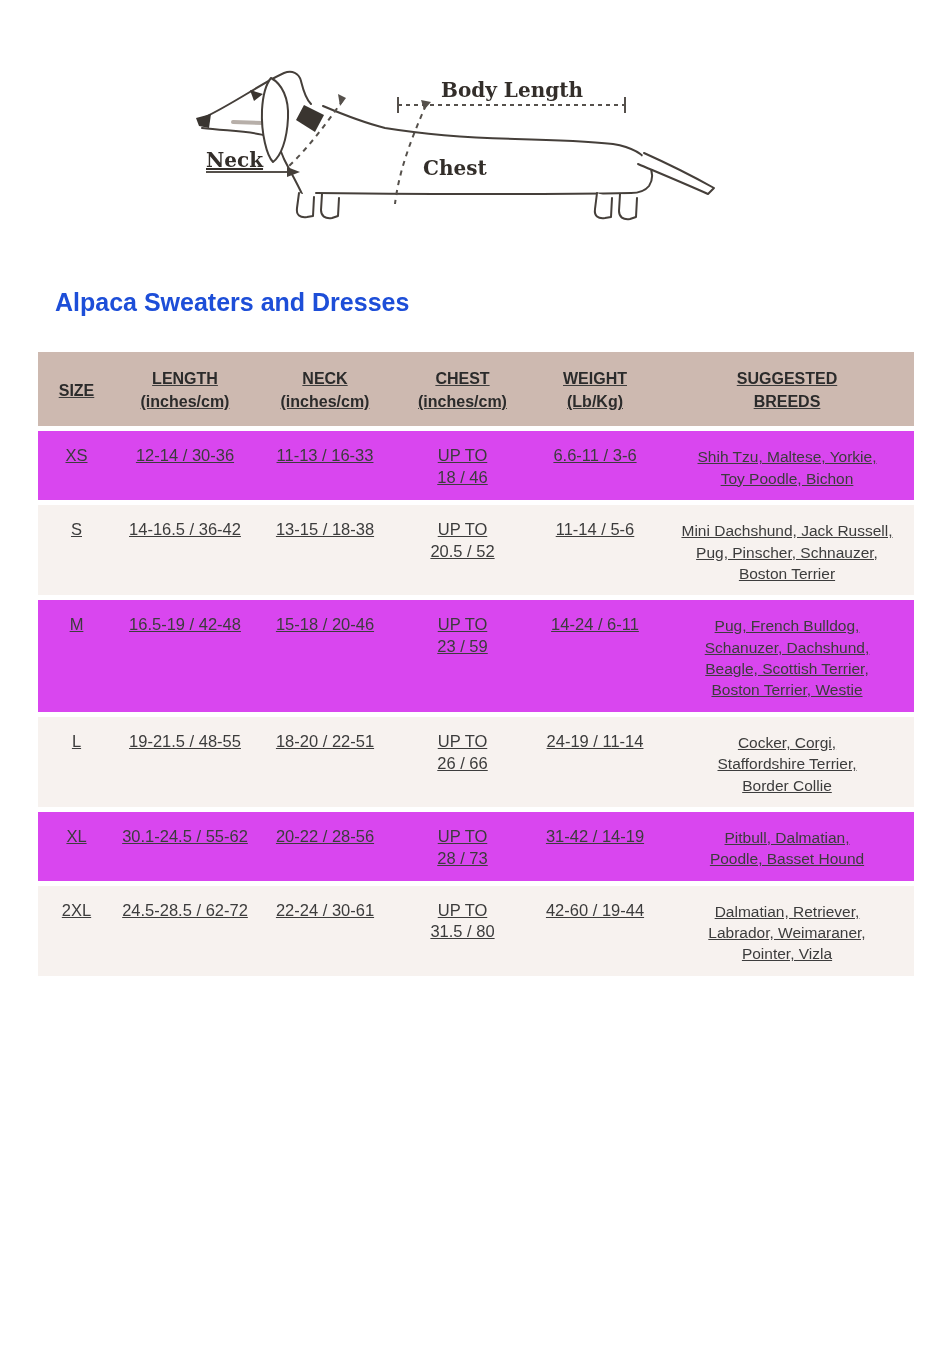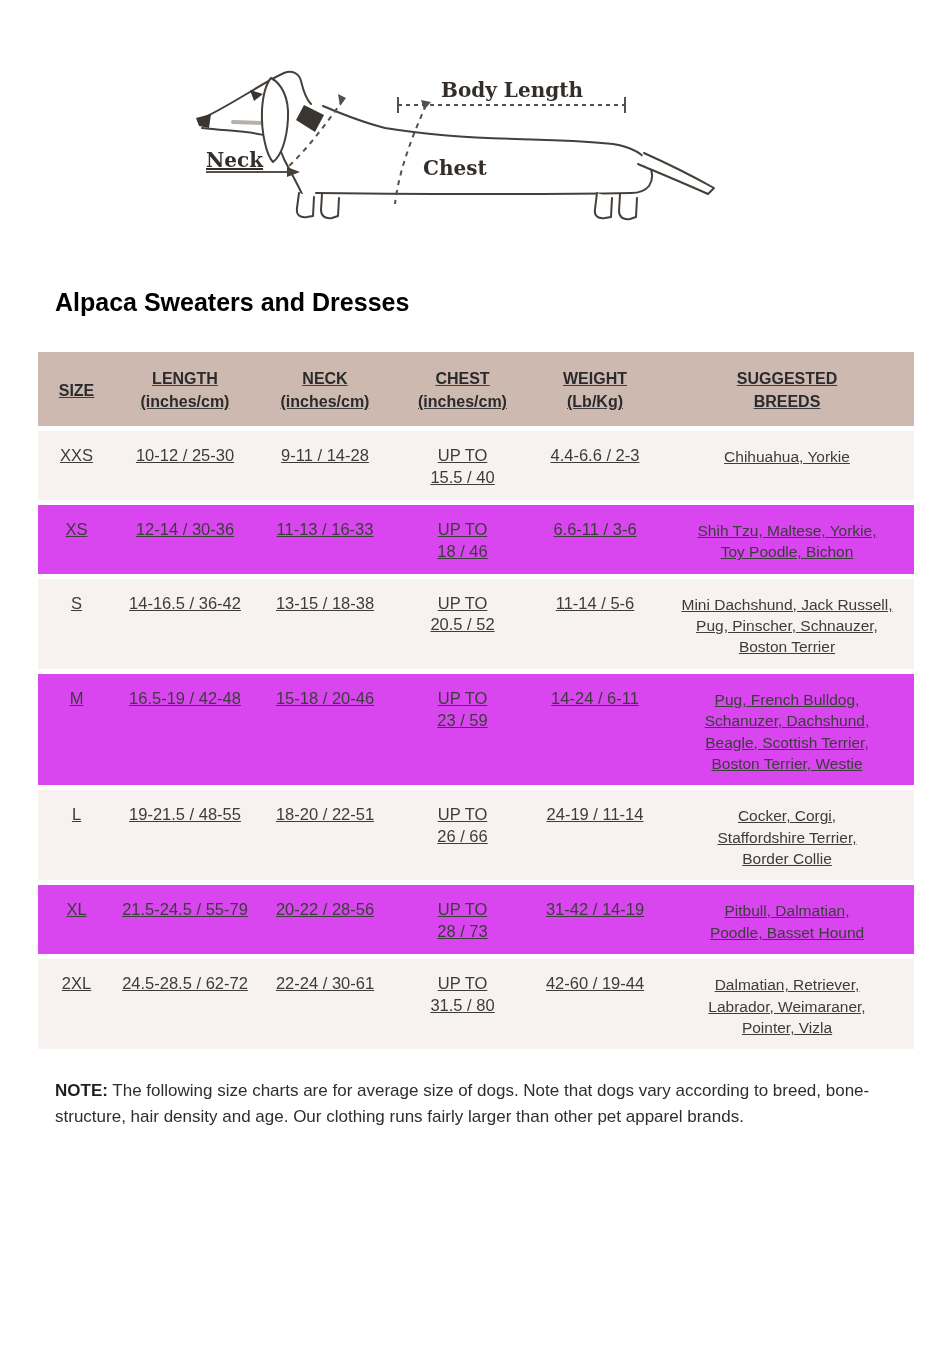--- a/index.html
+++ b/index.html
@@ -6,21 +6,21 @@
   body{
     width:952px;height:1370px;
     font-family:"Liberation Sans","DejaVu Sans",sans-serif;
     color:#3d3d3d;
     position:relative;
     overflow:hidden;
   }
   .dog-wrap{margin:58px 0 0 183px;width:548px;height:172px;}
   .page-title{
     margin:58px 0 0 55px;
-    font-size:25px;font-weight:bold;color:#000000;
+    font-size:25px;font-weight:bold;color:#1d4ed8;
     font-family:"Liberation Sans","DejaVu Sans",sans-serif;
   }
   table.size-chart{
     margin:30px 0 0 38px;
     border-collapse:separate;border-spacing:0 5px;
     width:876px;table-layout:fixed;text-decoration:underline;
   }
   col.c-size{width:77px;}
   col.c-length{width:140px;}
   col.c-neck{width:140px;}
@@ -117,29 +117,20 @@
 (inches/cm)</th>
       <th class="pre">CHEST
 (inches/cm)</th>
       <th class="pre">WEIGHT
 (Lb/Kg)</th>
       <th class="pre">SUGGESTED
 BREEDS</th>
     </tr>
   </thead>
   <tbody>
-    <tr class="row-light">
-      <td>XXS</td>
-      <td>10-12 / 25-30</td>
-      <td>9-11 / 14-28</td>
-      <td class="pre">UP TO
-15.5 / 40</td>
-      <td>4.4-6.6 / 2-3</td>
-      <td class="breeds pre">Chihuahua, Yorkie</td>
-    </tr>
     <tr class="row-beige">
       <td>XS</td>
       <td>12-14 / 30-36</td>
       <td>11-13 / 16-33</td>
       <td class="pre">UP TO
 18 / 46</td>
       <td>6.6-11 / 3-6</td>
       <td class="breeds pre">Shih Tzu, Maltese, Yorkie,
 Toy Poodle, Bichon</td>
     </tr>
@@ -172,21 +163,21 @@
       <td>18-20 / 22-51</td>
       <td class="pre">UP TO
 26 / 66</td>
       <td>24-19 / 11-14</td>
       <td class="breeds pre">Cocker, Corgi,
 Staffordshire Terrier,
 Border Collie</td>
     </tr>
     <tr class="row-beige">
       <td>XL</td>
-      <td>21.5-24.5 / 55-79</td>
+      <td>30.1-24.5 / 55-62</td>
       <td>20-22 / 28-56</td>
       <td class="pre">UP TO
 28 / 73</td>
       <td>31-42 / 14-19</td>
       <td class="breeds pre">Pitbull, Dalmatian,
 Poodle, Basset Hound</td>
     </tr>
     <tr class="row-light">
       <td>2XL</td>
       <td>24.5-28.5 / 62-72</td>
@@ -195,14 +186,13 @@
 31.5 / 80</td>
       <td>42-60 / 19-44</td>
       <td class="breeds pre">Dalmatian, Retriever,
 Labrador, Weimaraner,
 Pointer, Vizla</td>
     </tr>
   </tbody>
 </table>
 
 <div class="notes">
-  <p><span class="note-label">NOTE:</span><span> The following size charts are for average size of dogs. Note that dogs vary according to breed, bone-structure, hair density and age. Our clothing runs fairly larger than other pet apparel brands.</span></p>
 </div>
 
 </body></html>

